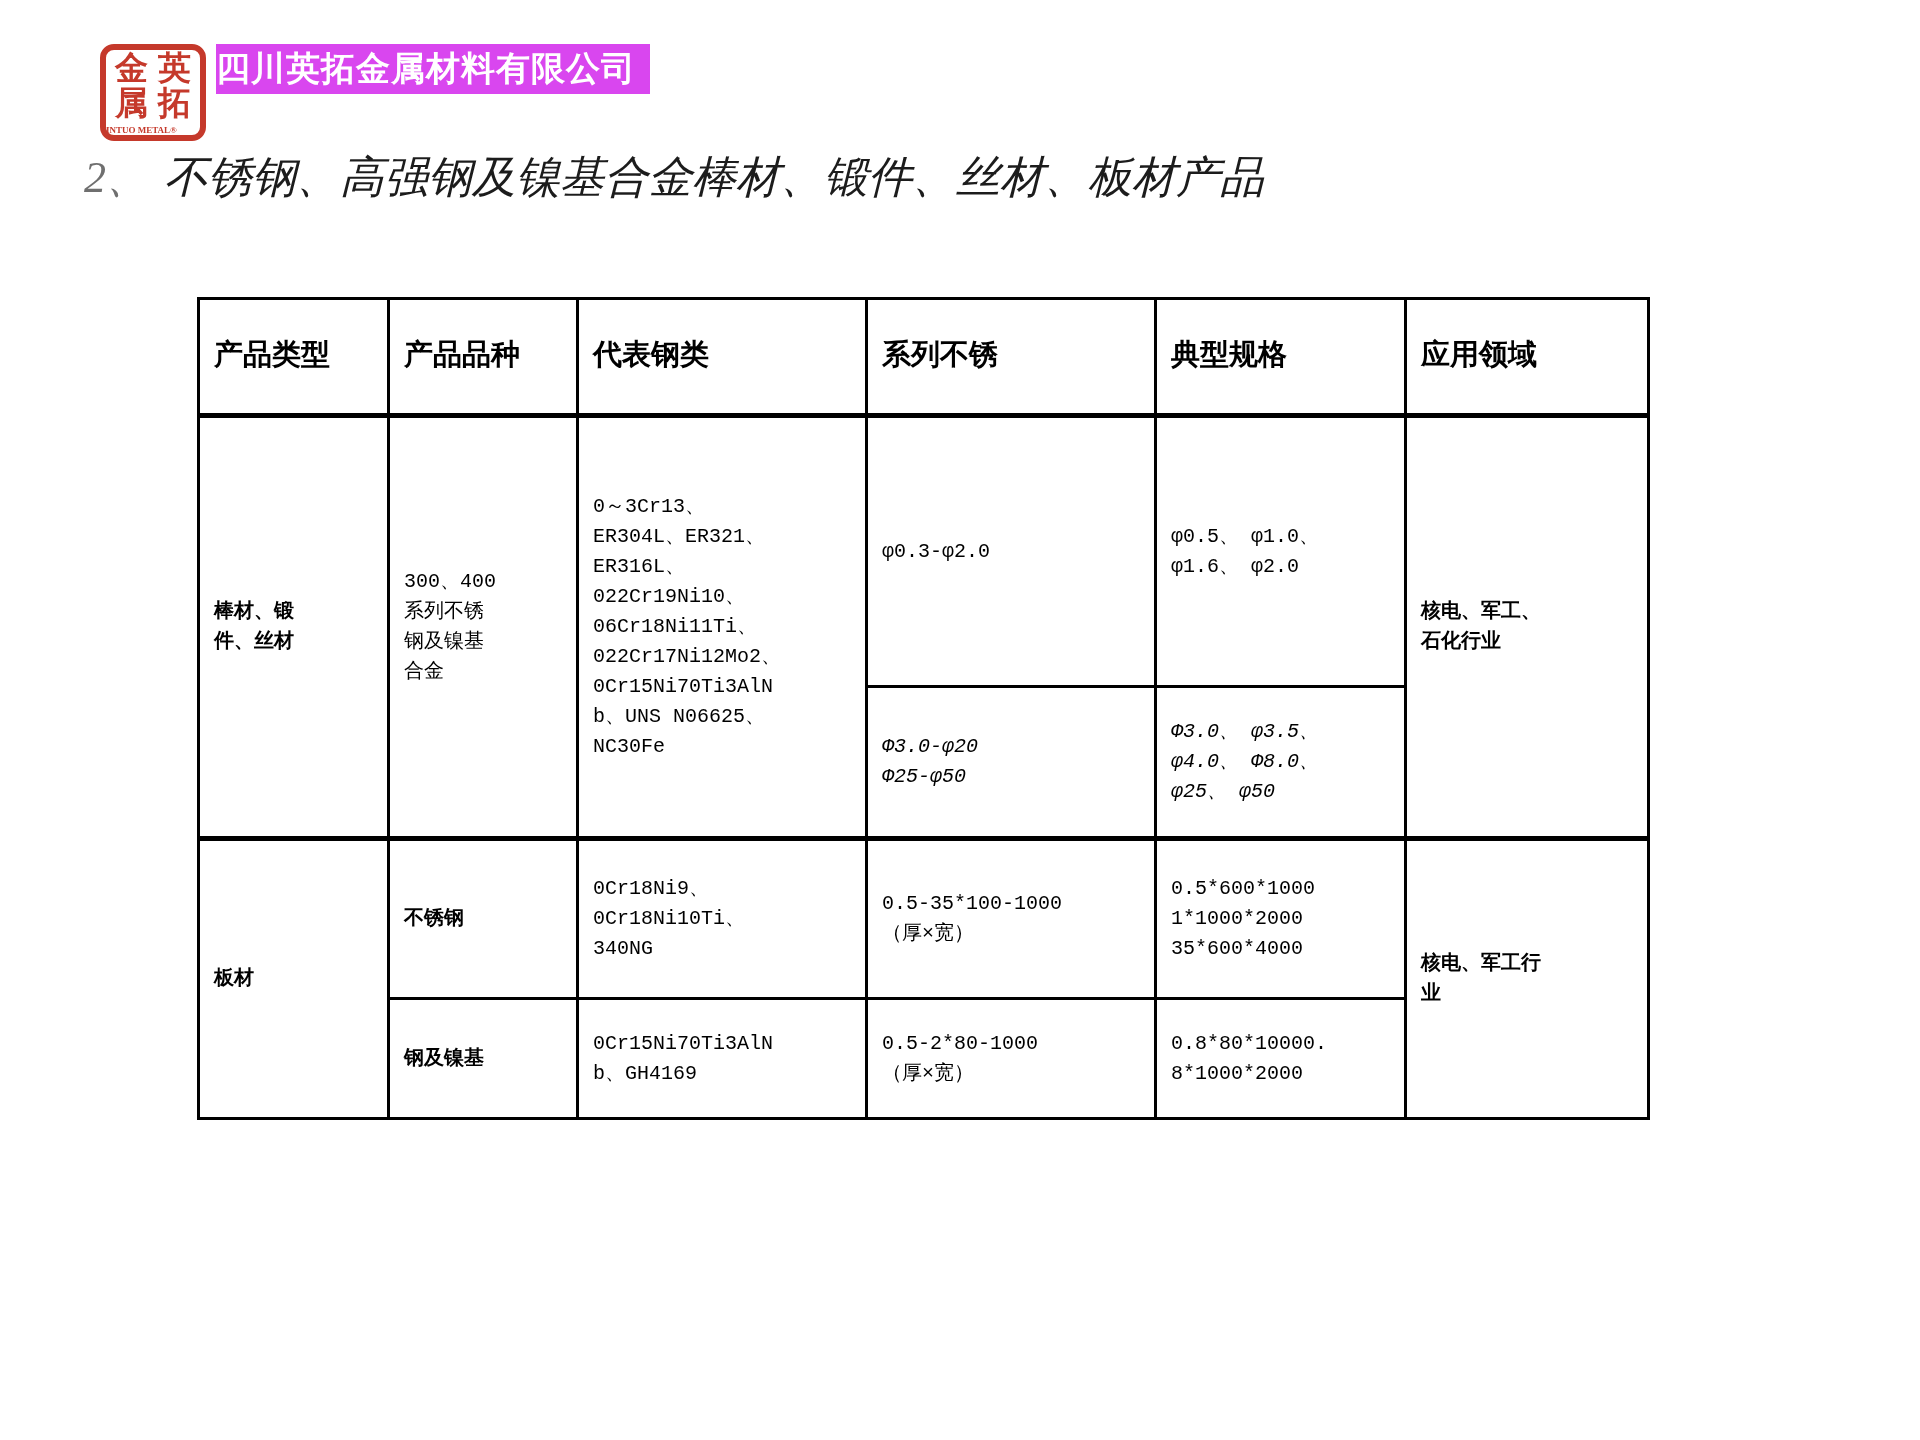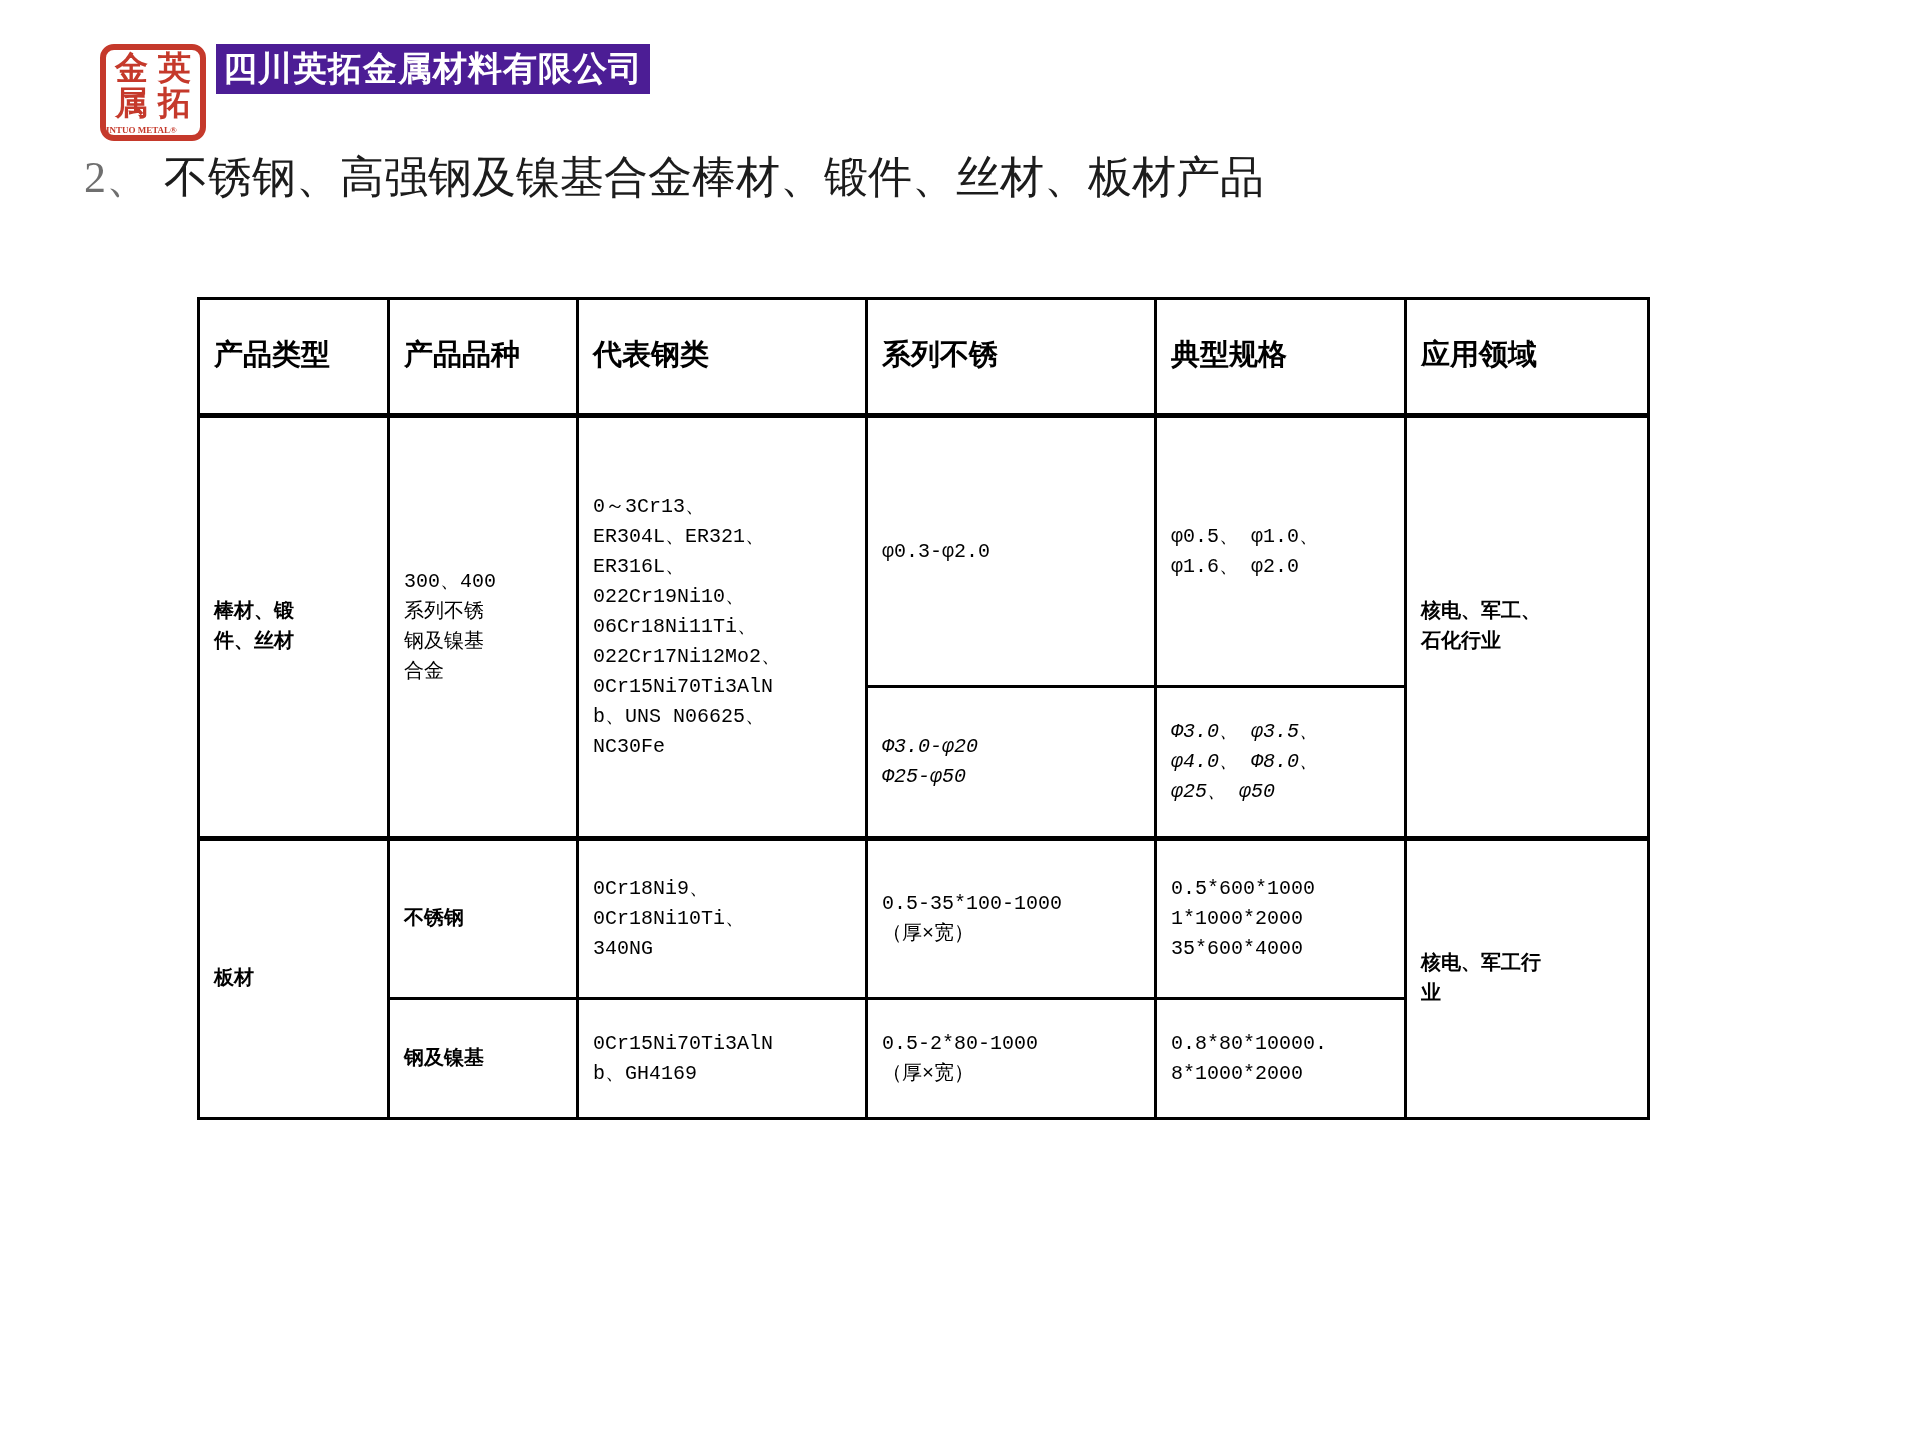--- a/index.html
+++ b/index.html
@@ -22,36 +22,37 @@
     font-family:"Liberation Serif","DejaVu Serif",serif;
     font-weight:bold; font-size:33px; line-height:35px; text-align:center;
   }
   .seal-caption {
     position:absolute; bottom:0px; left:0; right:0; text-align:left;
     font-size:9px; font-weight:bold; letter-spacing:0px;
     font-family:"Liberation Serif",serif; white-space:nowrap;
   }
   .logo-text { margin-left:10px; }
   .banner {
-    width:434px; height:50px; background:#4c1d95; color:#ffffff;
+    width:434px; height:50px; background:#d946ef; color:#ffffff;
     font-family:"Liberation Serif","DejaVu Serif",serif; font-weight:bold;
-    font-size:34px; line-height:50px; text-align:center; letter-spacing:1px;
+    font-size:34px; line-height:50px; text-align:left; letter-spacing:1px;
   }
   .subtitle {
     width:434px; margin-top:3px; text-align:center;
     color:#9b9b9b; font-size:17px; font-weight:bold; letter-spacing:0.5px;
     font-family:"Liberation Serif","DejaVu Serif",serif;
   }
 
   
   h1.heading {
     position:absolute; left:84px; top:146px; margin:0;
     font-family:"Liberation Serif","DejaVu Serif",serif;
     font-weight:normal; font-size:44px; line-height:64px; color:#1c1c1c;
     white-space:nowrap;
+    font-style:italic;
   }
   h1.heading .num { color:#6f6f6f; margin-right:14px; }
 
   
   table.products {
     position:absolute; left:197px; top:297px; width:1450px;
     border-collapse:collapse; table-layout:fixed; background:#fff;
     font-family:"Liberation Mono","DejaVu Sans Mono",monospace; color:#000;
   }
   table.products { border:1px solid #84cc16; }

